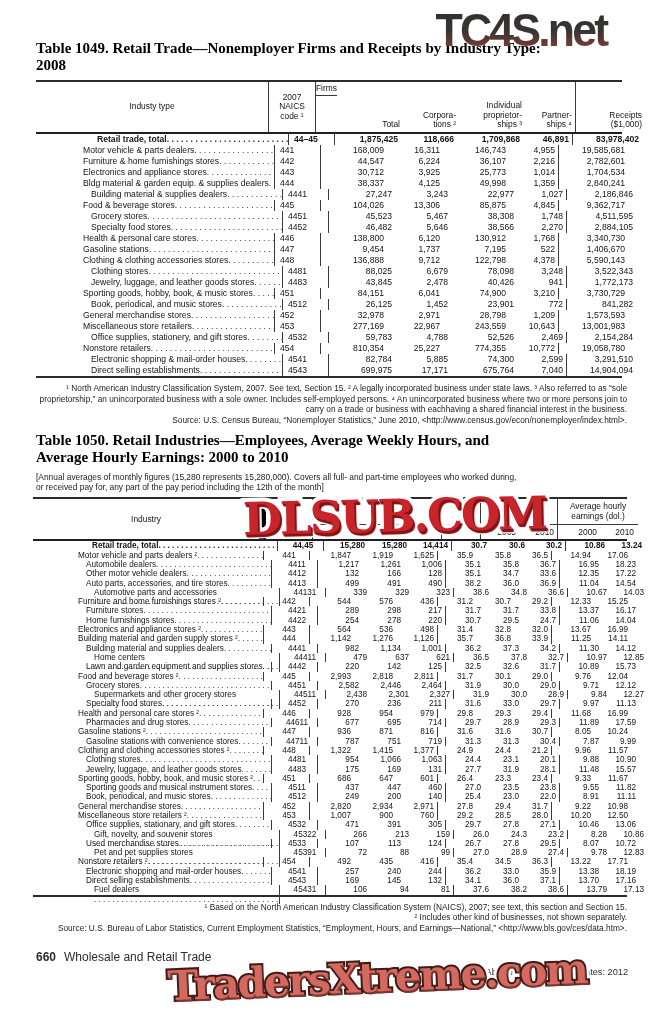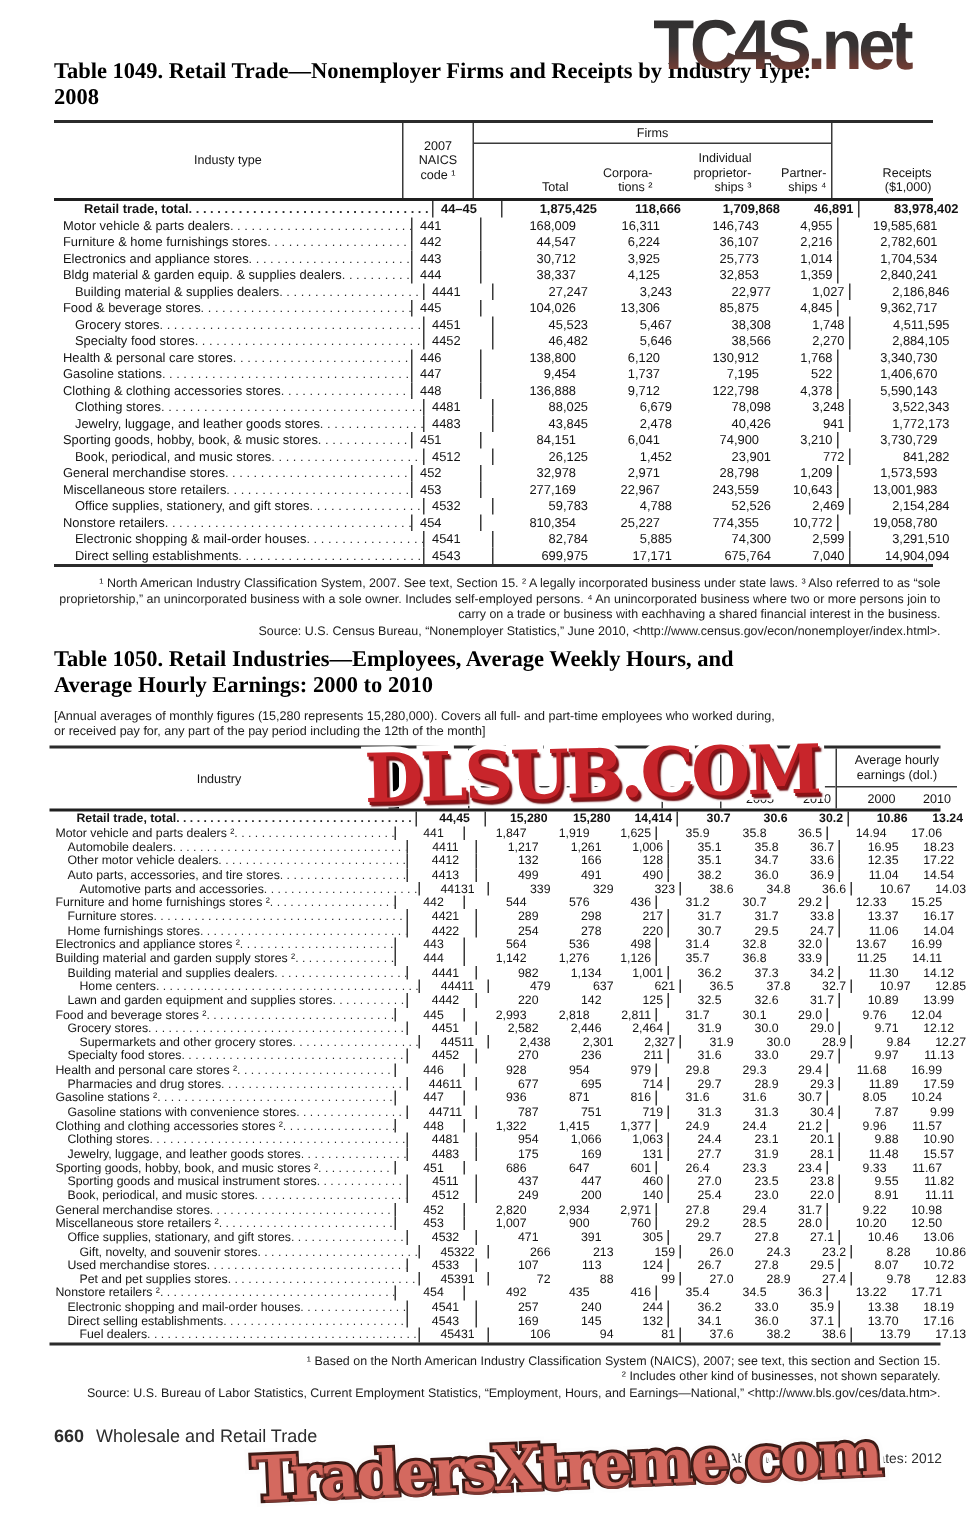--- a/index.html
+++ b/index.html
@@ -13,42 +13,42 @@
   
   .tbl-title{font-family:"Liberation Serif",serif;font-weight:bold;
              font-size:15px;line-height:17px;margin:0 0 6px 0;color:#000;}
   .headnote{font-size:8.4px;line-height:10px;margin:0 0 5px 0;color:#1c1c1c;}
 
   
   .dtable{border-top:2px solid #2b2b2b;border-bottom:2px solid #2b2b2b;}
   .trow{display:flex;align-items:baseline;}
   .trow.bold{font-weight:bold;}
   .lbl{display:flex;align-items:baseline;overflow:hidden;border-right:1px solid #3a3a3a;}
-  .txt{white-space:nowrap;}
+  .txt{white-space:nowrap;margin-left:41px;}
   .dots{flex:1;overflow:hidden;white-space:nowrap;color:#2a2a2a;}
   .dots::before{content:" . . . . . . . . . . . . . . . . . . . . . . . . . . . . . . . . . . . . . . . . . . . . . . . . . . . . . . . . . . . .";}
   .cell{text-align:right;flex:0 0 auto;}
 
   
   #t1049{width:586px;font-size:8.6px;}
   #t1049 .trow{height:11px;line-height:11px;}
   #t1049 .lbl{flex:0 0 232px;}
   #t1049 .f-naics{width:46px;text-align:left;padding-left:5px;box-sizing:border-box;border-right:1px solid #3a3a3a;}
   #t1049 .f-total{width:66px;padding-right:3px;box-sizing:border-box;}
   #t1049 .f-corp{width:56px;padding-right:3px;box-sizing:border-box;}
   #t1049 .f-indiv{width:66px;padding-right:3px;box-sizing:border-box;}
   #t1049 .f-part{width:50px;padding-right:3px;box-sizing:border-box;border-right:1px solid #3a3a3a;}
   #t1049 .f-rec{width:70px;padding-right:4px;box-sizing:border-box;}
   #t1049 .ind0 .lbl{padding-left:6px;}
   #t1049 .ind1 .lbl{padding-left:14px;}
   #t1049 .bold .lbl{padding-left:20px;}
   .thead1049{display:flex;height:50px;border-bottom:2px solid #1f1f1f;font-size:8.4px;line-height:9.6px;}
   .thead1049 .h-lbl{flex:0 0 232px;display:flex;align-items:center;justify-content:center;border-right:1px solid #3a3a3a;}
   .thead1049 .h-naics{flex:0 0 46px;display:flex;align-items:center;justify-content:center;text-align:center;border-right:1px solid #3a3a3a;}
-  .thead1049 .h-firms{flex:0 0 238px;display:flex;flex-direction:column;border-right:1px solid #3a3a3a;}
+  .thead1049 .h-firms{flex:0 0 238px;display:flex;flex-direction:row;border-right:1px solid #3a3a3a;}
   .firms-cap{height:13px;line-height:13px;text-align:center;border-bottom:1px solid #3a3a3a;}
   .firms-cols{flex:1;display:flex;align-items:flex-end;padding-bottom:2px;}
   .firms-cols .hc{text-align:right;white-space:pre-line;}
   .thead1049 .h-rec{flex:0 0 70px;display:flex;align-items:flex-end;justify-content:flex-end;
                     text-align:right;padding:0 4px 2px 0;white-space:pre-line;box-sizing:border-box;}
   .hc-total{width:66px;padding-right:3px;box-sizing:border-box;}
   .hc-corp{width:56px;padding-right:3px;box-sizing:border-box;}
   .hc-indiv{width:66px;padding-right:3px;box-sizing:border-box;}
   .hc-part{width:50px;padding-right:3px;box-sizing:border-box;}
 
@@ -67,21 +67,21 @@
   #t1050 .f-e00{width:44px;padding-right:3px;box-sizing:border-box;}
   #t1050 .f-e05{width:42px;padding-right:3px;box-sizing:border-box;}
   #t1050 .f-e10{width:42px;padding-right:3px;box-sizing:border-box;border-right:1px solid #3a3a3a;}
   #t1050 .f-h00{width:38px;padding-right:3px;box-sizing:border-box;}
   #t1050 .f-h05{width:38px;padding-right:3px;box-sizing:border-box;}
   #t1050 .f-h10{width:38px;padding-right:3px;box-sizing:border-box;border-right:1px solid #3a3a3a;}
   #t1050 .f-w00{width:42px;padding-right:3px;box-sizing:border-box;}
   #t1050 .f-w10{width:38px;padding-right:4px;box-sizing:border-box;}
   #t1050 .ind0 .lbl{padding-left:4px;}
   #t1050 .ind1 .lbl{padding-left:12px;}
-  #t1050 .ind2 .lbl{padding-left:20px;}
+  #t1050 .ind2 .lbl{padding-left:20px;flex-direction:column;}
   #t1050 .bold .lbl{padding-left:18px;}
   .thead1050{display:flex;height:40px;border-bottom:2px solid #1f1f1f;font-size:8.4px;line-height:9.6px;}
   .thead1050 .h-lbl{flex:0 0 226px;display:flex;align-items:center;justify-content:center;border-right:7px solid #000000;}
   .thead1050 .h-naics{flex:0 0 46px;border-right:1px solid #3a3a3a;}
   .grp{display:flex;flex-direction:column;box-sizing:border-box;}
   .grp .gcap{flex:1;display:flex;align-items:center;justify-content:center;text-align:center;
              border-bottom:1px solid #3a3a3a;white-space:pre-line;padding:0 2px;}
   .grp .yrow{height:14px;display:flex;align-items:center;}
   .grp .yrow .cell{line-height:12px;}
   .h-emp{flex:0 0 128px;border-right:1px solid #3a3a3a;}
@@ -197,21 +197,21 @@
           <div class="cell f-rec">1,704,534</div>
         </div>
         <div class="trow ind0">
           <div class="lbl">
             <span class="txt">Bldg material &amp; garden equip. &amp; supplies dealers</span>
             <span class="dots"></span>
           </div>
           <div class="cell f-naics">444</div>
           <div class="cell f-total">38,337</div>
           <div class="cell f-corp">4,125</div>
-          <div class="cell f-indiv">32,853</div>
+          <div class="cell f-indiv">49,998</div>
           <div class="cell f-part">1,359</div>
           <div class="cell f-rec">2,840,241</div>
         </div>
         <div class="trow ind1">
           <div class="lbl">
             <span class="txt">Building material &amp; supplies dealers</span>
             <span class="dots"></span>
           </div>
           <div class="cell f-naics">4441</div>
           <div class="cell f-total">27,247</div>
@@ -661,21 +661,21 @@
               <span class="dots"></span>
             </div>
             <div class="cell f-naics">4442</div>
             <div class="cell f-e00">220</div>
             <div class="cell f-e05">142</div>
             <div class="cell f-e10">125</div>
             <div class="cell f-h00">32.5</div>
             <div class="cell f-h05">32.6</div>
             <div class="cell f-h10">31.7</div>
             <div class="cell f-w00">10.89</div>
-            <div class="cell f-w10">13.99</div>
+            <div class="cell f-w10">15.73</div>
           </div>
           <div class="trow ind0">
             <div class="lbl">
               <span class="txt">Food and beverage stores ²</span>
               <span class="dots"></span>
             </div>
             <div class="cell f-naics">445</div>
             <div class="cell f-e00">2,993</div>
             <div class="cell f-e05">2,818</div>
             <div class="cell f-e10">2,811</div>

